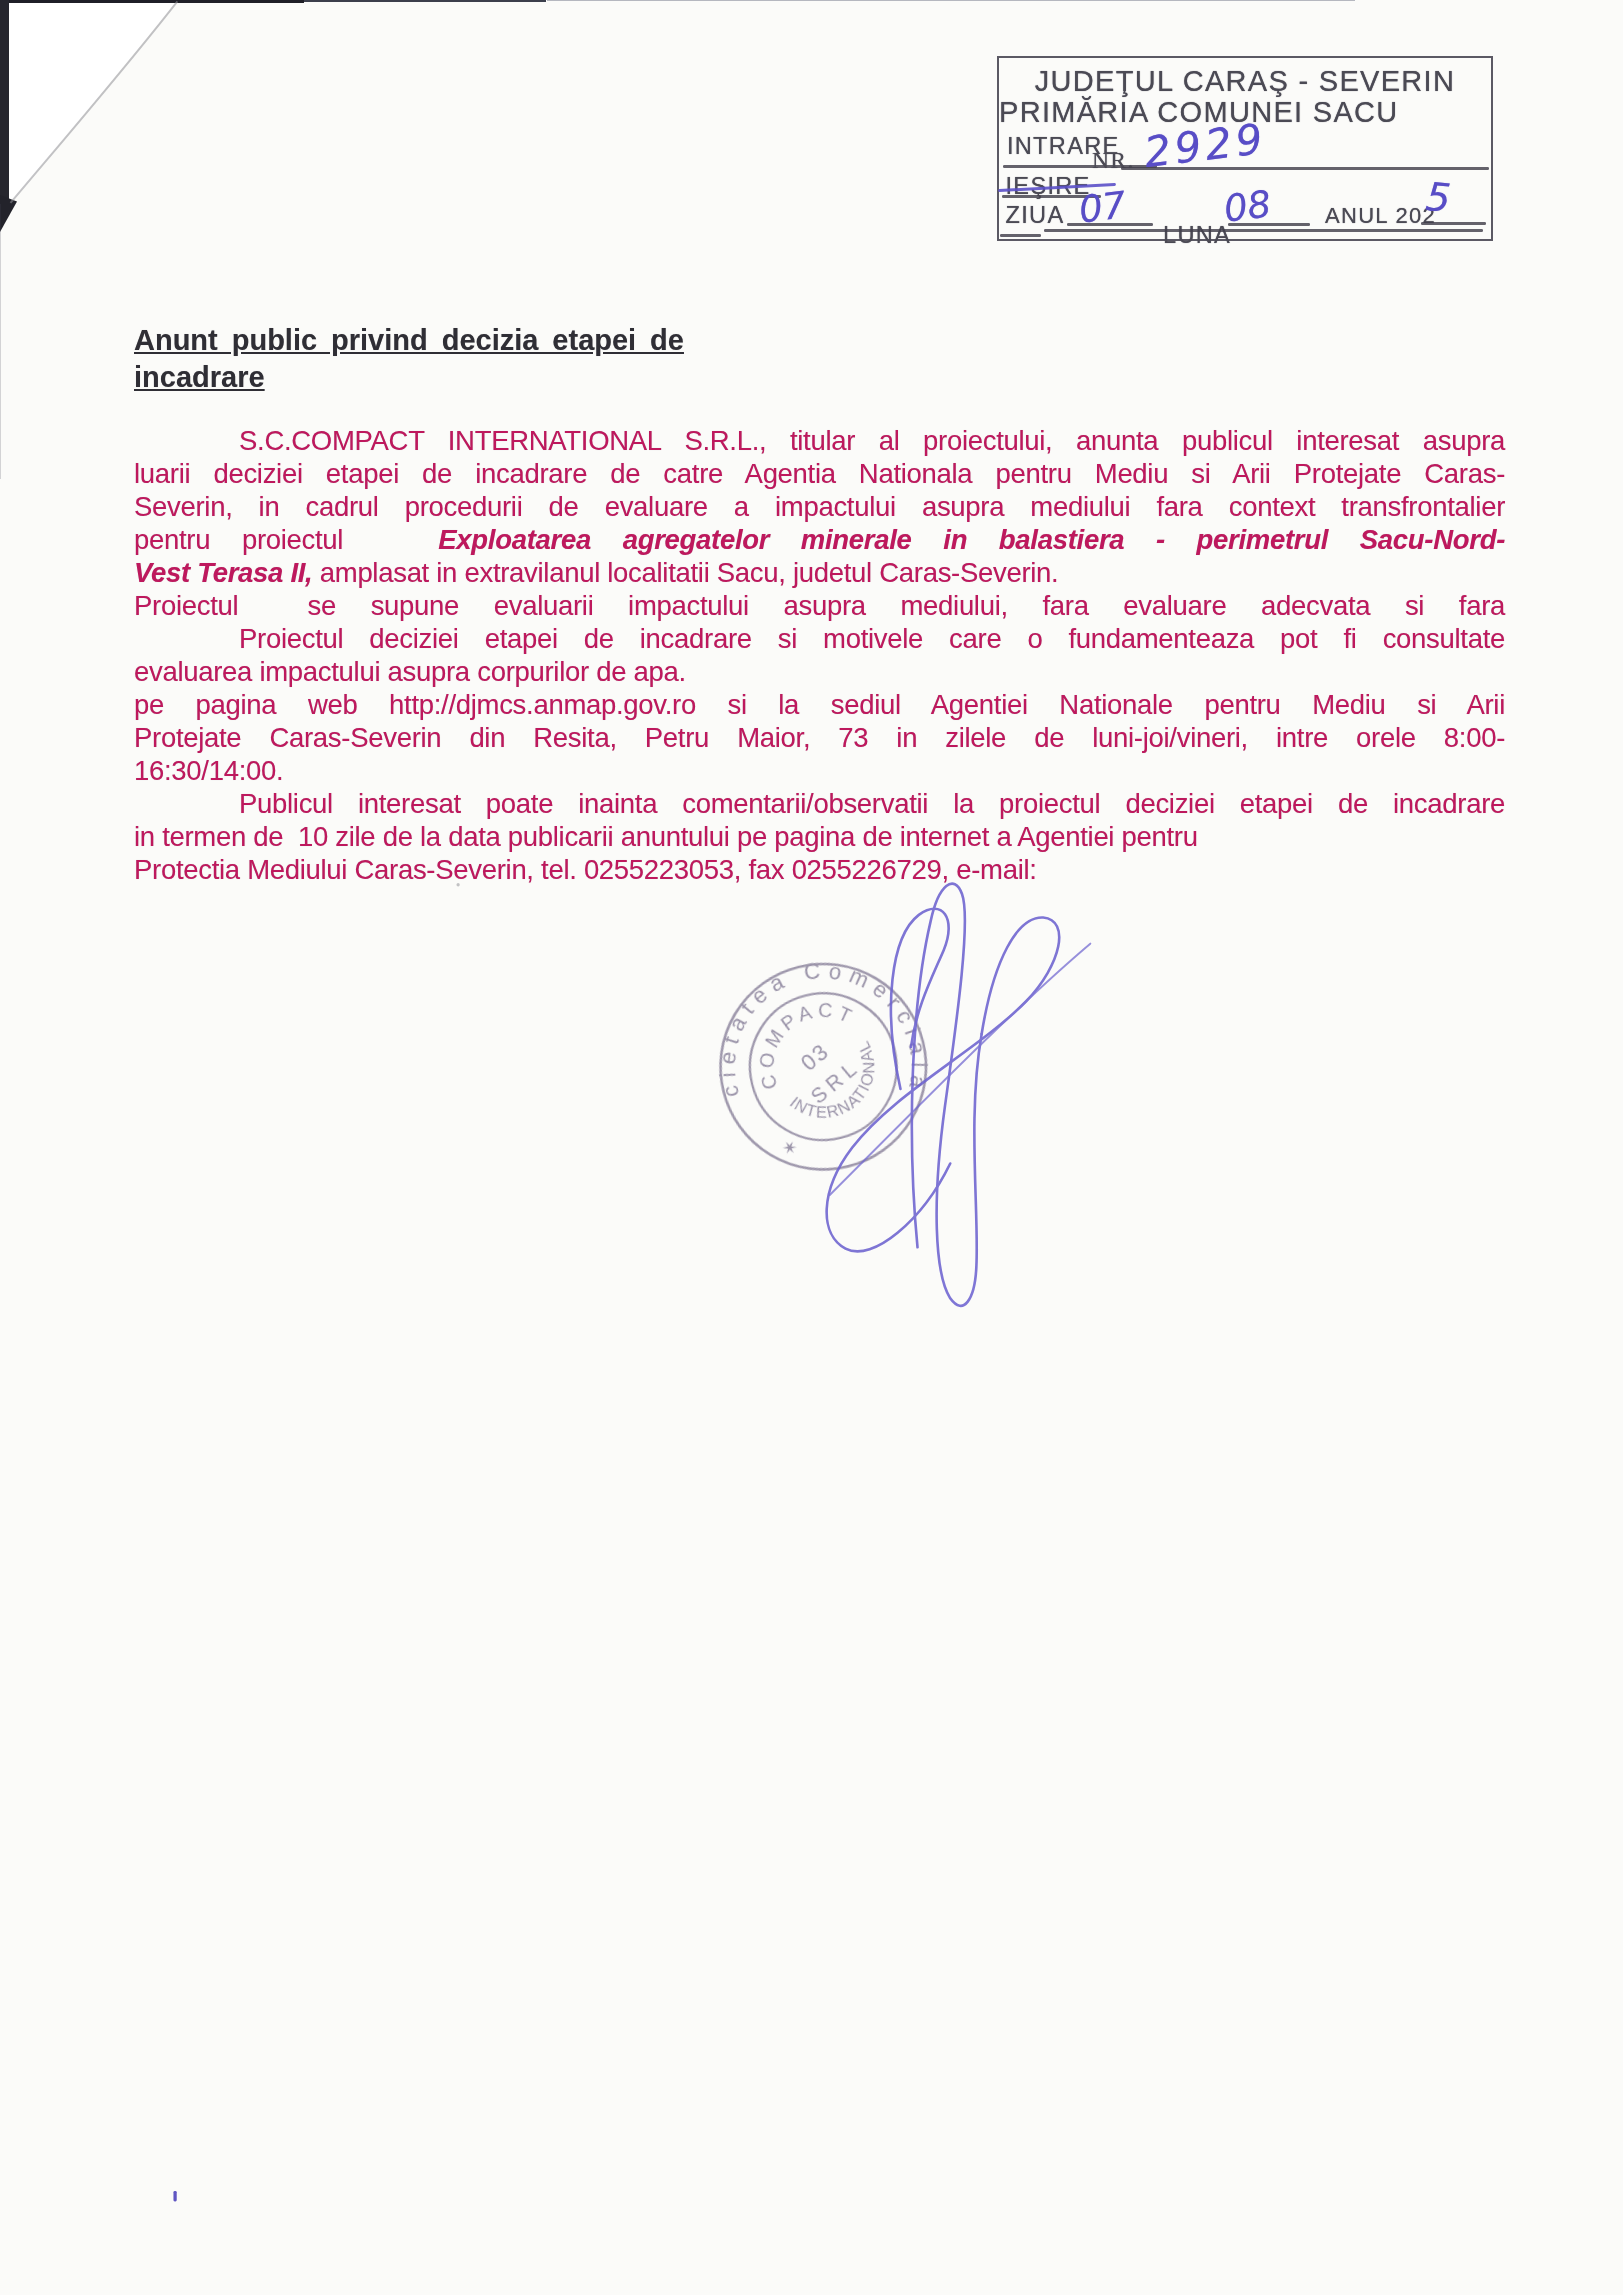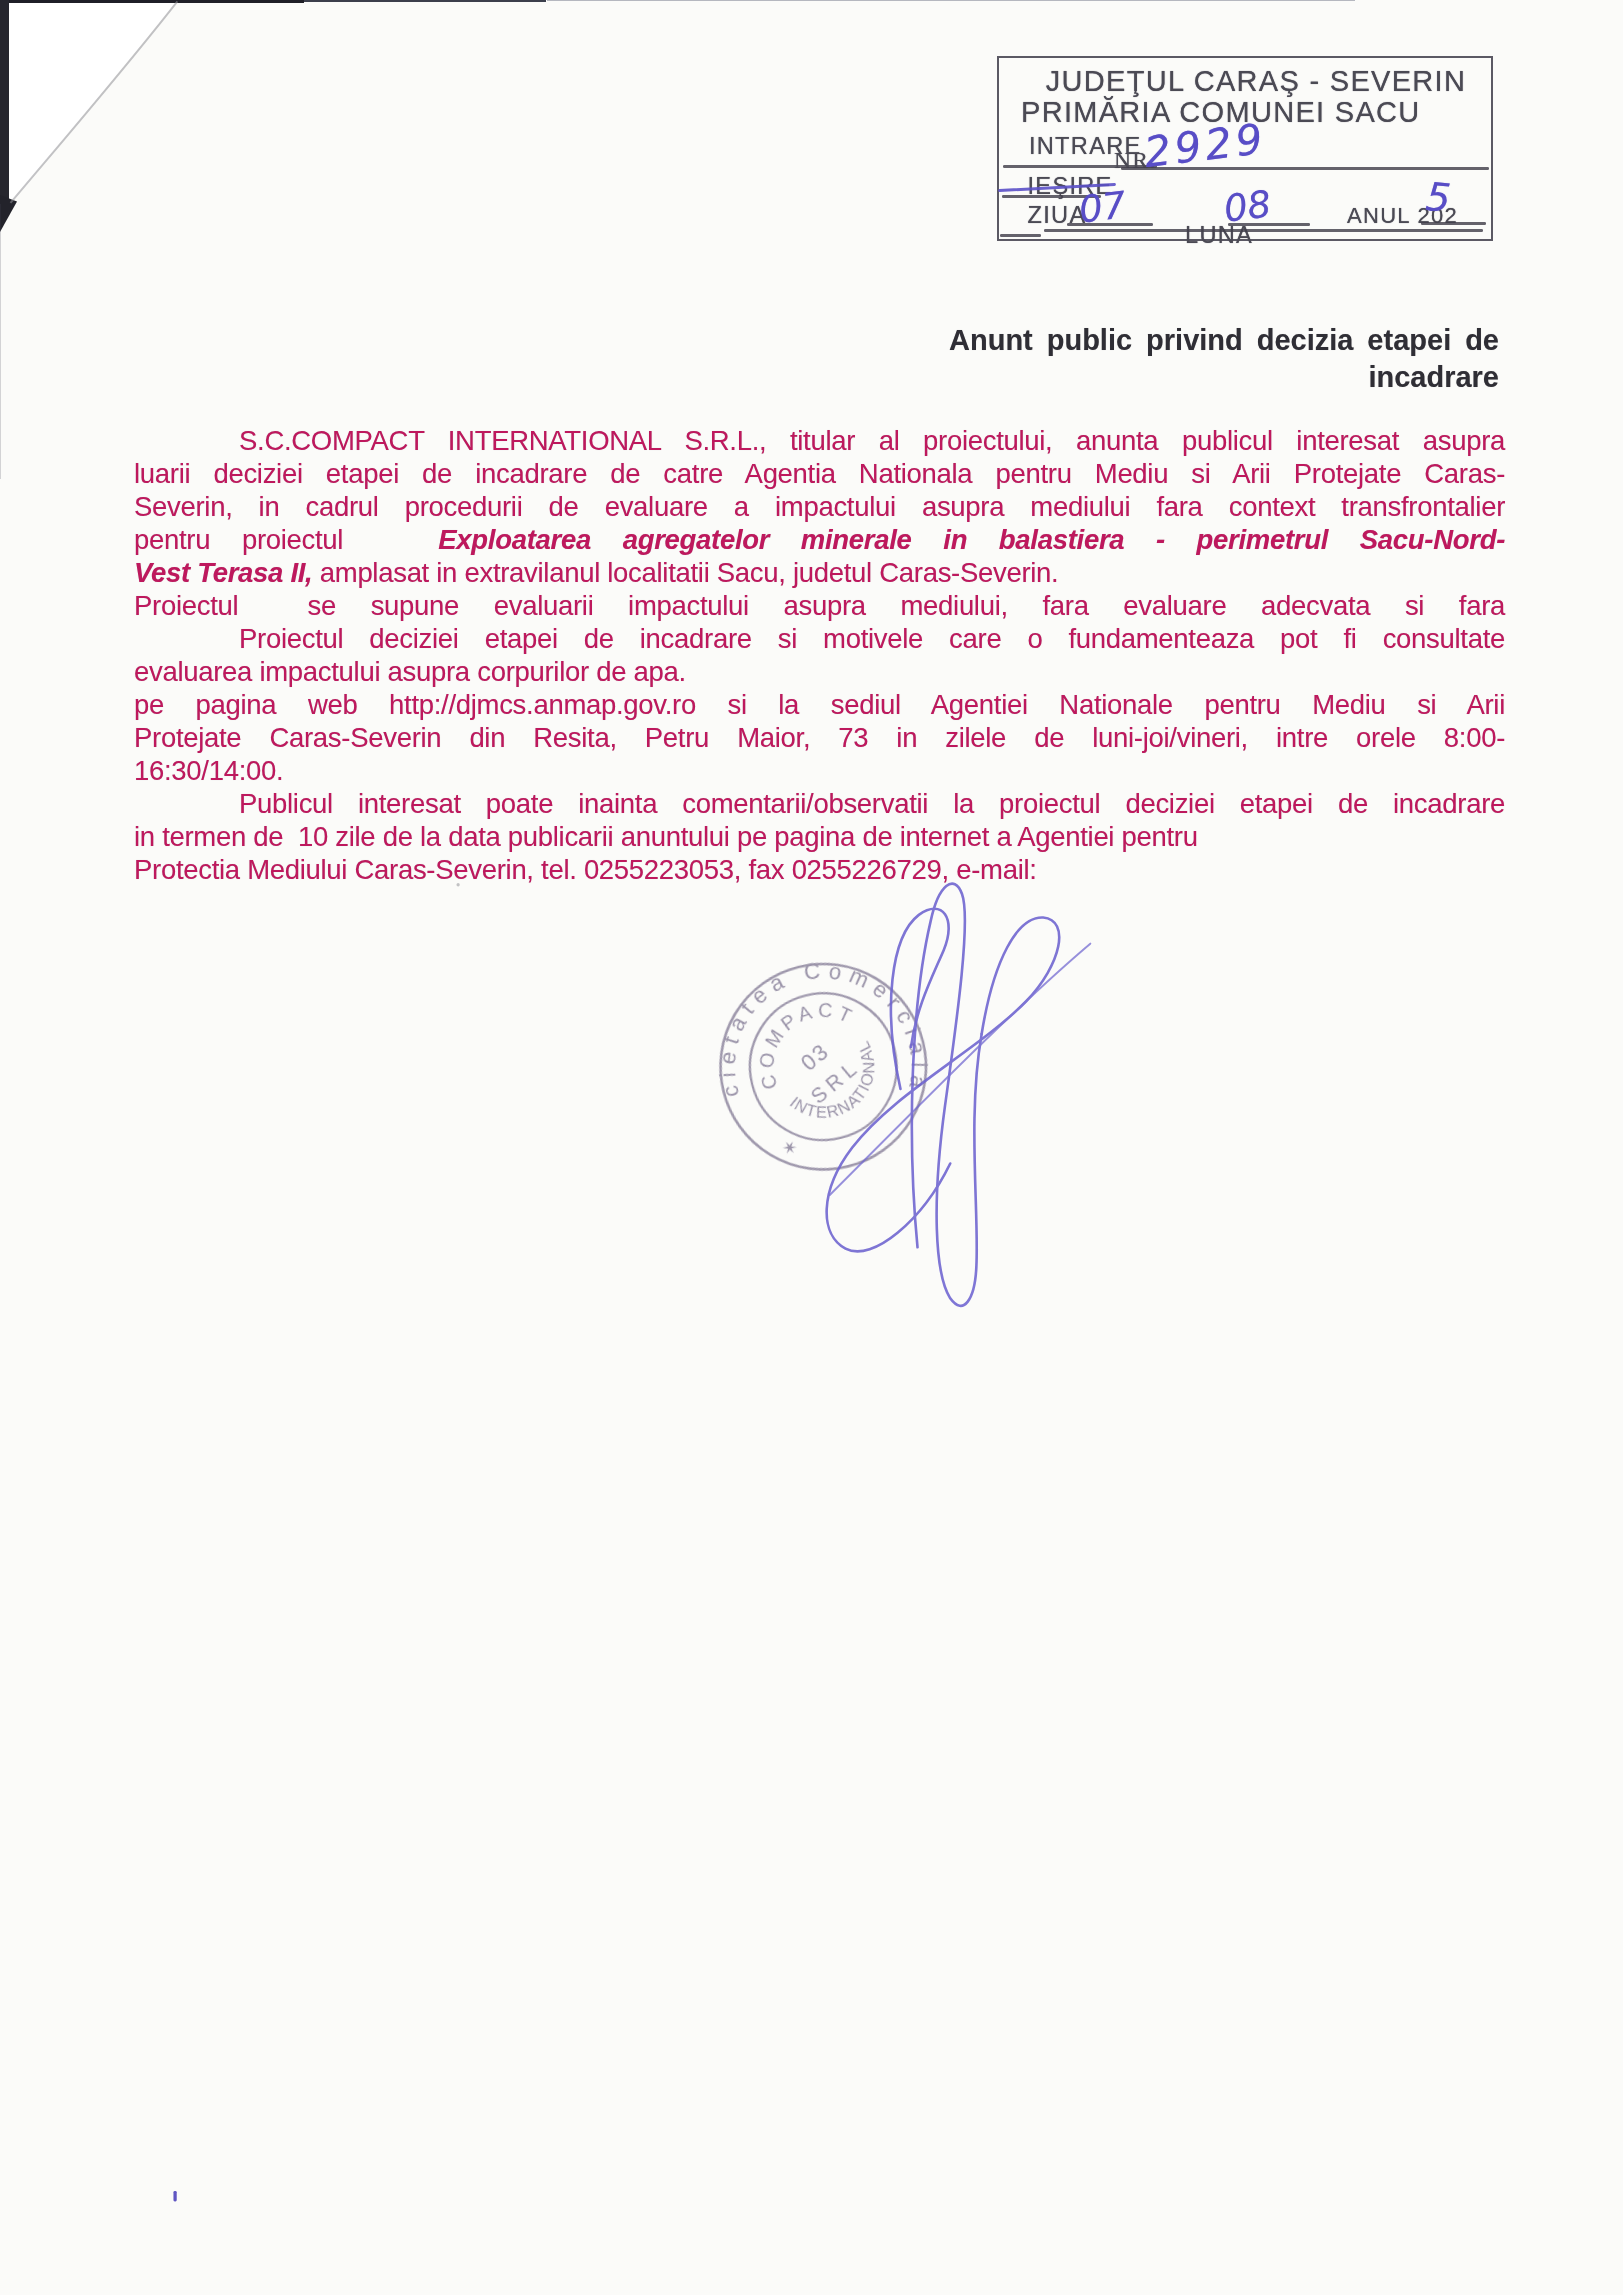--- a/index.html
+++ b/index.html
@@ -12,33 +12,33 @@
   .edge-top-2{position:absolute;left:304px;top:0;width:242px;height:2px;background:#3c3f4c;}
   .edge-top-3{position:absolute;left:547px;top:0;width:808px;height:1.3px;background:rgba(95,100,120,.45);}
   .edge-left{position:absolute;left:0;top:0;width:8.5px;height:204px;background:#26262e;}
   .edge-notch{position:absolute;left:0;top:195px;width:18.3px;height:37px;background:#23232b;
         clip-path:polygon(0 0,17px 6.5px,0 37px);}
   .edge-left-faint{position:absolute;left:0;top:204px;width:1.3px;height:275px;background:rgba(70,70,85,.22);}
   
   .regbox{position:absolute;left:997px;top:56px;width:492px;height:181px;
           border:2px solid rgba(68,66,78,.88);color:#4b4a54;
           text-shadow:0 0 0.9px rgba(76,74,88,.9);}
-  .regbox .ln{position:absolute;white-space:nowrap;letter-spacing:1.3px;padding-left:22px;}
+  .regbox .ln{position:absolute;white-space:nowrap;letter-spacing:1.3px;}
   .reg-l1{left:0;right:0;top:6.5px;text-align:center;font-size:29px;}
   .reg-l2{left:0;right:0;top:38px;font-size:29px;}
   .lbl{font-size:23.6px;letter-spacing:0.7px;}
   .rule{position:absolute;height:3.3px;background:rgba(66,64,76,.82);border-radius:1.3px;}
   .hw{position:absolute;font-family:"DejaVu Sans",sans-serif;font-style:italic;
       color:#584dc6;white-space:nowrap;transform:rotate(-7deg);text-shadow:0 0 0.7px rgba(88,77,198,.6);}
   .strike-blue{position:absolute;left:-1.3px;top:128px;width:118px;height:3.3px;background:#5b50c8;
       transform:rotate(-3deg);border-radius:2px;opacity:.9;}
   
-  .doc-title{position:absolute;left:134px;top:322px;width:1365px;text-align:right;
+  .doc-title{position:absolute;left:134px;top:322px;width:1365px;text-align:left;
       font-weight:700;font-size:29px;line-height:37px;color:#2f2e35;word-spacing:5.9px;
-      text-shadow:0 0 0.7px rgba(47,46,53,.35);}
+      text-shadow:0 0 0.7px rgba(47,46,53,.35);text-decoration:underline;}
   .body-text{position:absolute;left:134px;top:424px;width:1371px;color:#be185d;
       font-size:27.5px;line-height:33px;letter-spacing:-0.3px;
       text-shadow:0 0 0.7px rgba(60,60,70,.28);}
   .line{height:33px;white-space:normal;}
   .line.just{text-align:justify;text-align-last:justify;}
   .line.ind{text-indent:105px;}
   
   .overlay{position:absolute;left:0;top:0;pointer-events:none;}
 </style>
 </head>

